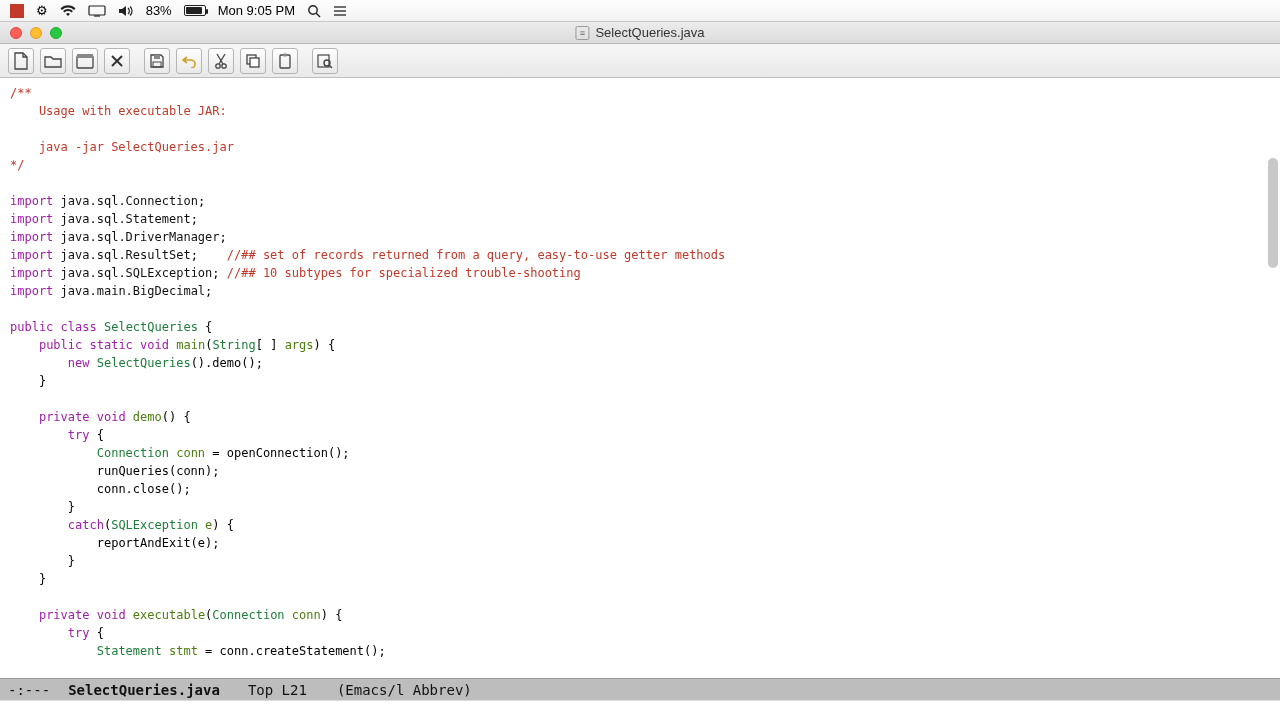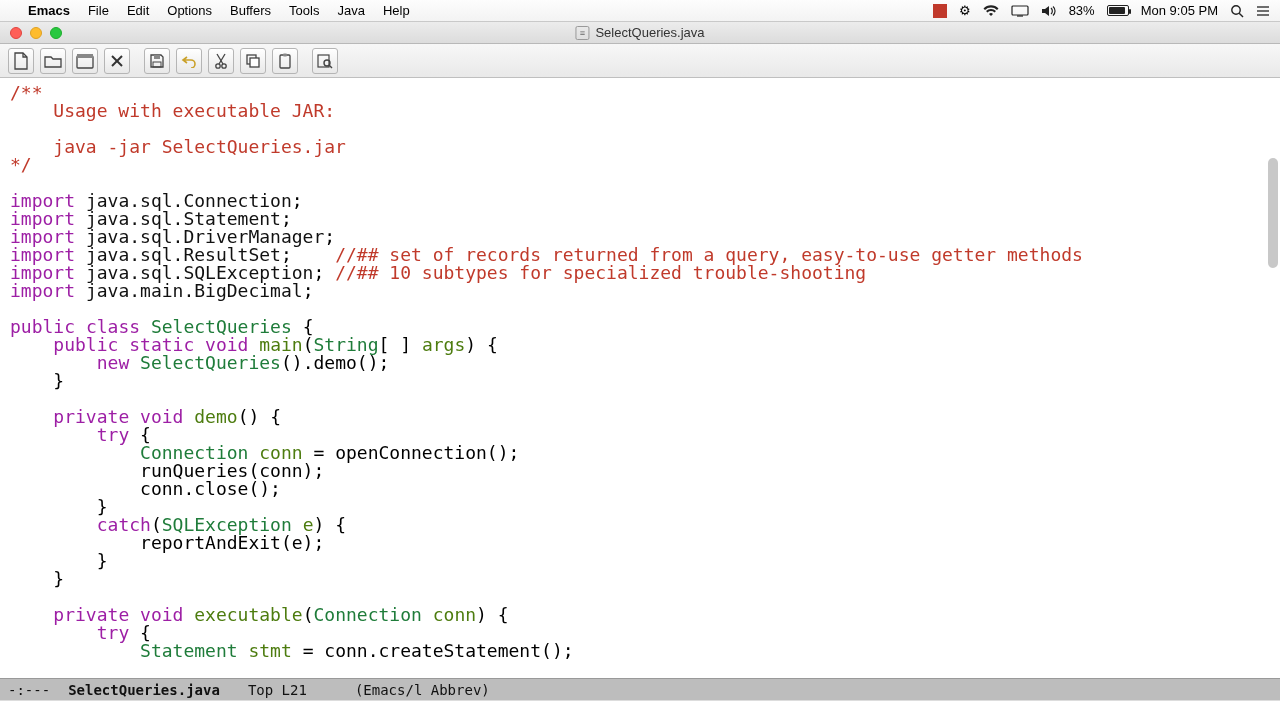--- a/index.html
+++ b/index.html
@@ -68,21 +68,21 @@
 }
 .toolbar .spacer{ width:2px;}
 
 
 .editor {
   position: relative;
   height: calc(720px - 22px - 22px - 34px - 22px - 20px);
   overflow: hidden;
   padding: 6px 10px;
   font-family: "Menlo","Consolas",monospace;
-  font-size: 18px;
+  font-size: 12px;
   line-height: 18px;
   white-space: pre;
   background:#fff;
 }
 .kw { color:#9d1fa5; }        
 .type { color:#1f7c3a; }      
 .var { color:#4d7c0f; }
 .func { color:#4d7c0f; }      
 .cmt { color:#c03a2b; }       
 .pkg { color:#111; }
@@ -94,40 +94,29 @@
   height:22px;
   background:#bdbdbd;
   border-top:1px solid #999;
   font-family:"Menlo",monospace;
   font-size:14px;
   color:#111;
   display:flex; align-items:center; padding:0 8px;
   gap: 0;
 }
 .modeline .buf { font-weight:700; margin-left:18px; margin-right:28px;}
-.modeline .pos { margin-right:48px; }
+.modeline .pos { margin-right:30px; }
 
 
 .minibuffer { height:20px; background:#fff; border-top:1px solid #ddd;}
 </style>
 </head>
 <body>
 
 <div class="mac-menubar">
-  <div class="menubar-left">
-    <span class="apple"></span>
-    <span class="appname">Emacs</span>
-    <span>File</span>
-    <span>Edit</span>
-    <span>Options</span>
-    <span>Buffers</span>
-    <span>Tools</span>
-    <span>Java</span>
-    <span>Help</span>
-  </div>
   <div class="menubar-right">
     <span class="icon">
         <span class="redsq"></span>
       </span>
     <span class="icon">⚙︎</span>
     <span class="icon">
       <svg width="16" height="12" viewBox="0 0 16 12">
           <path d="M8 11 L6 9 A3 3 0 0 1 10 9 Z M3 6 A7 7 0 0 1 13 6 L11.5 7.5 A5 5 0 0 0 4.5 7.5 Z M0.5 3.5 A10.5 10.5 0 0 1 15.5 3.5 L14 5 A8.5 8.5 0 0 0 2 5 Z" fill="#222"></path>
         </svg>
     </span>

